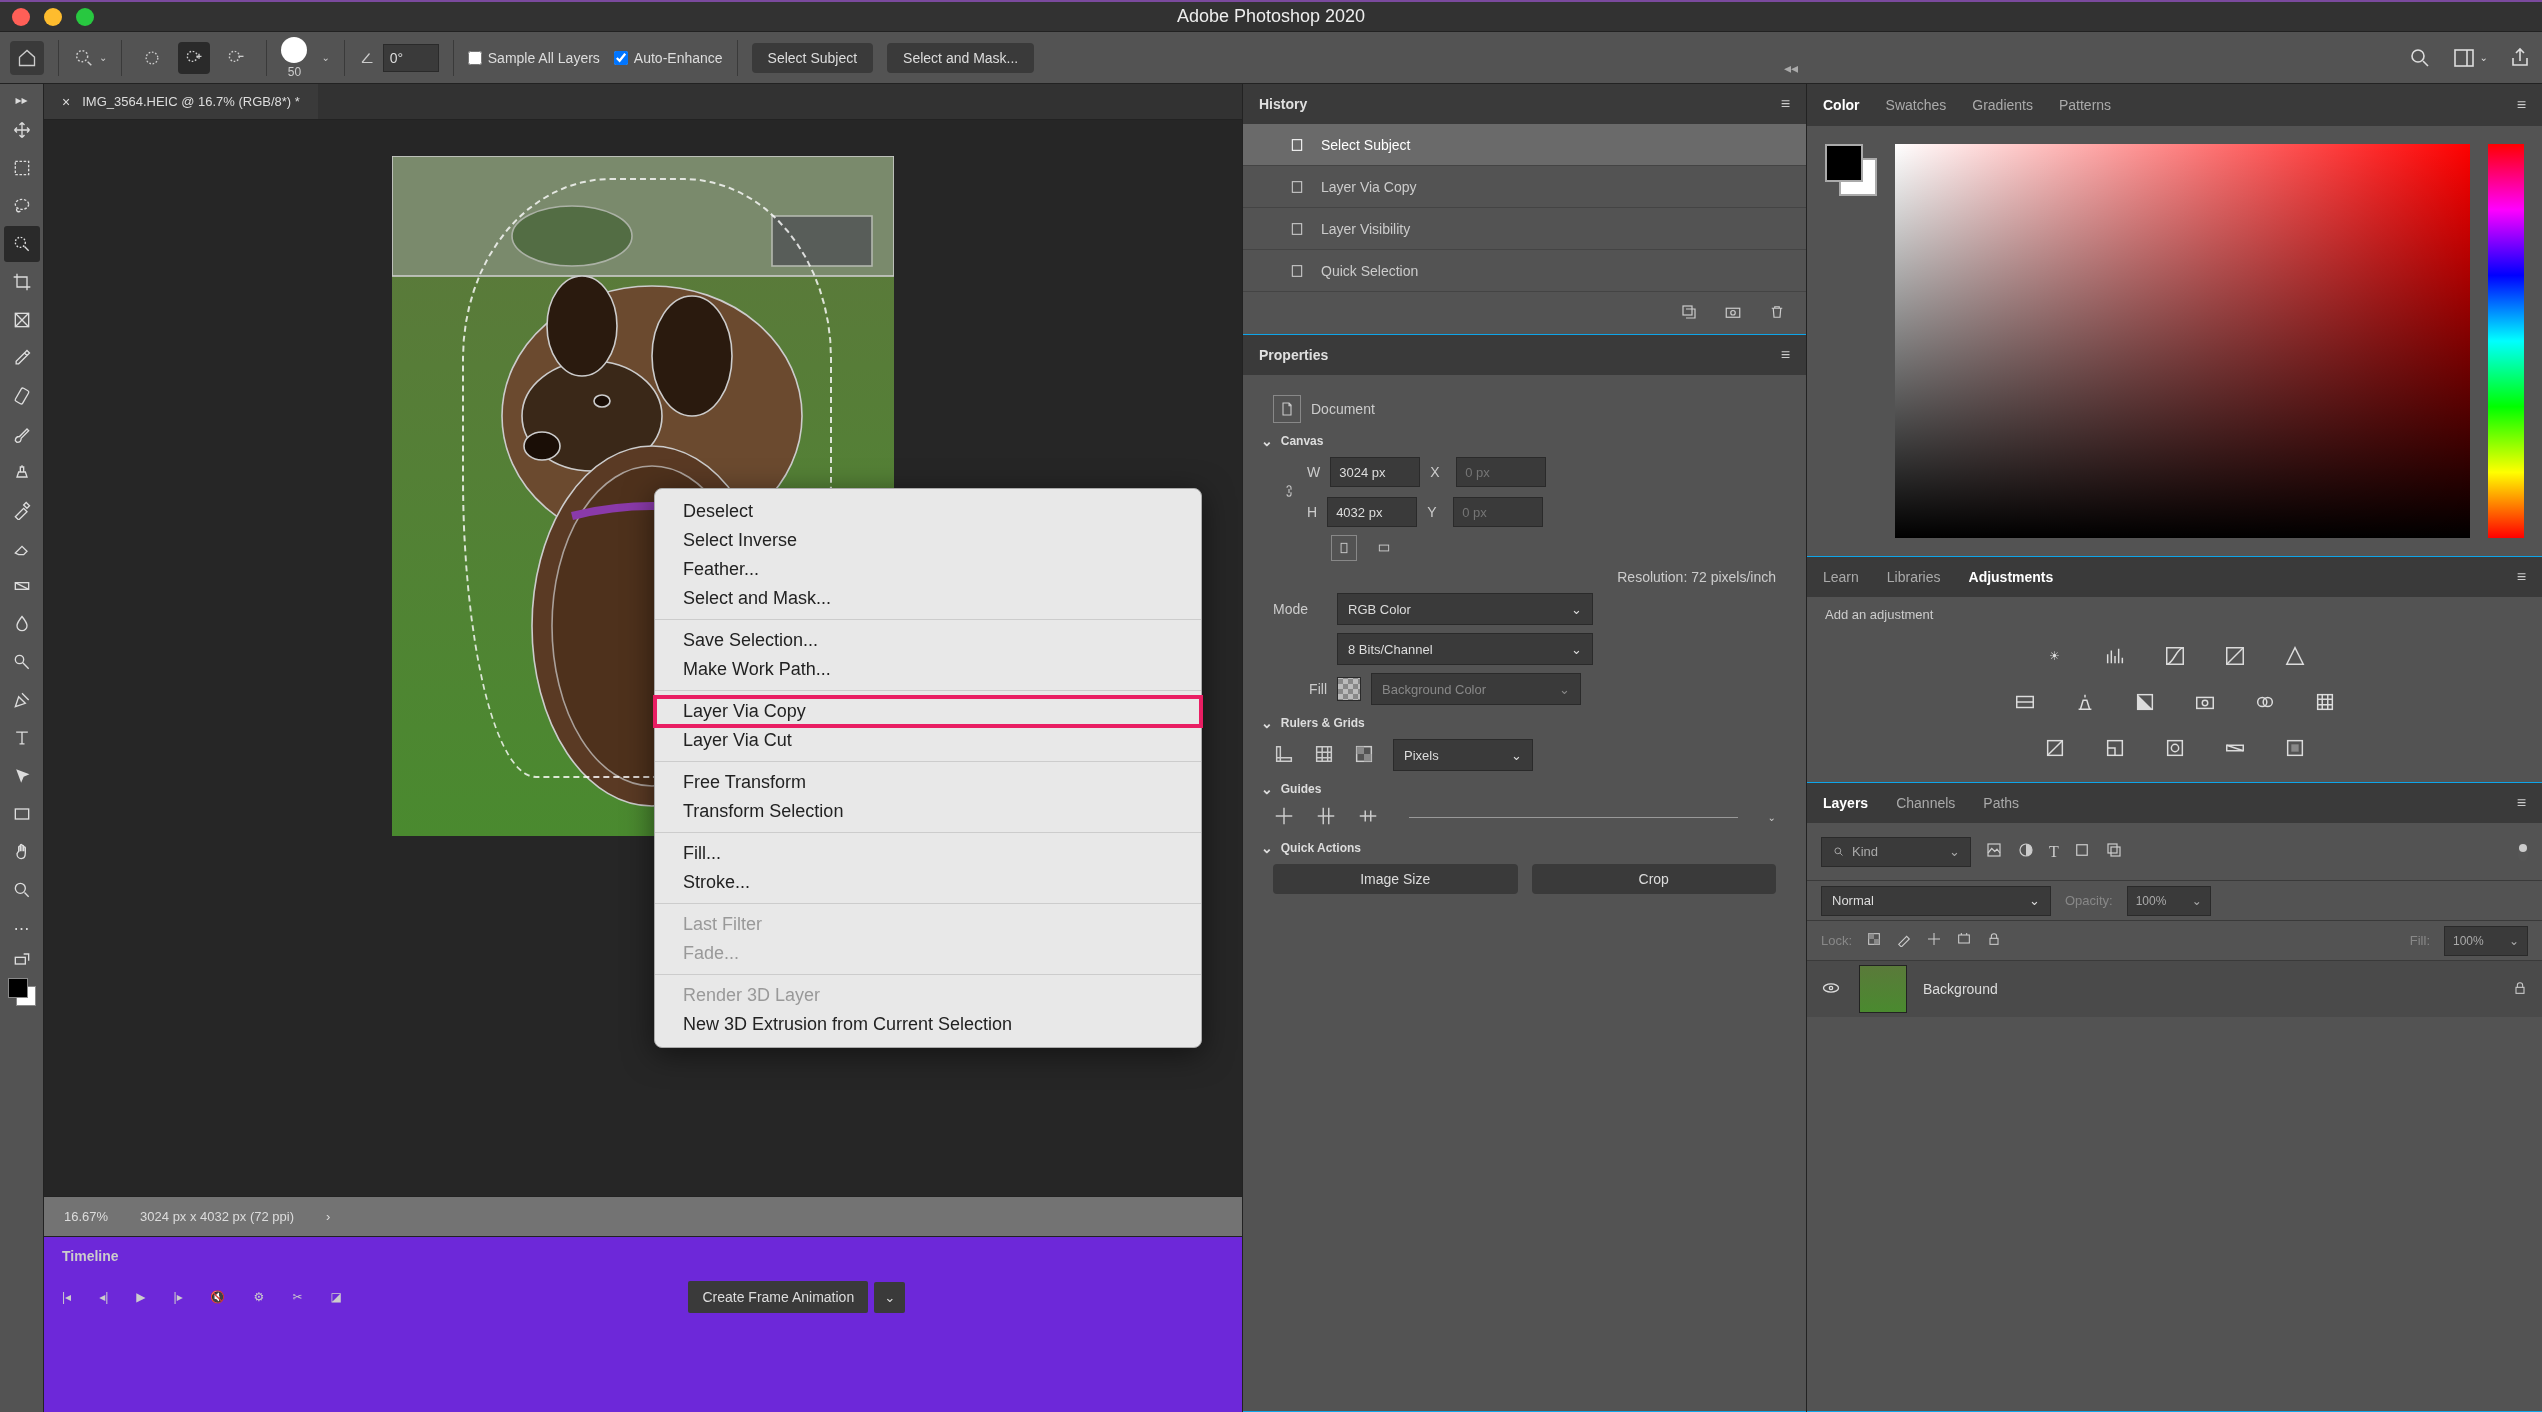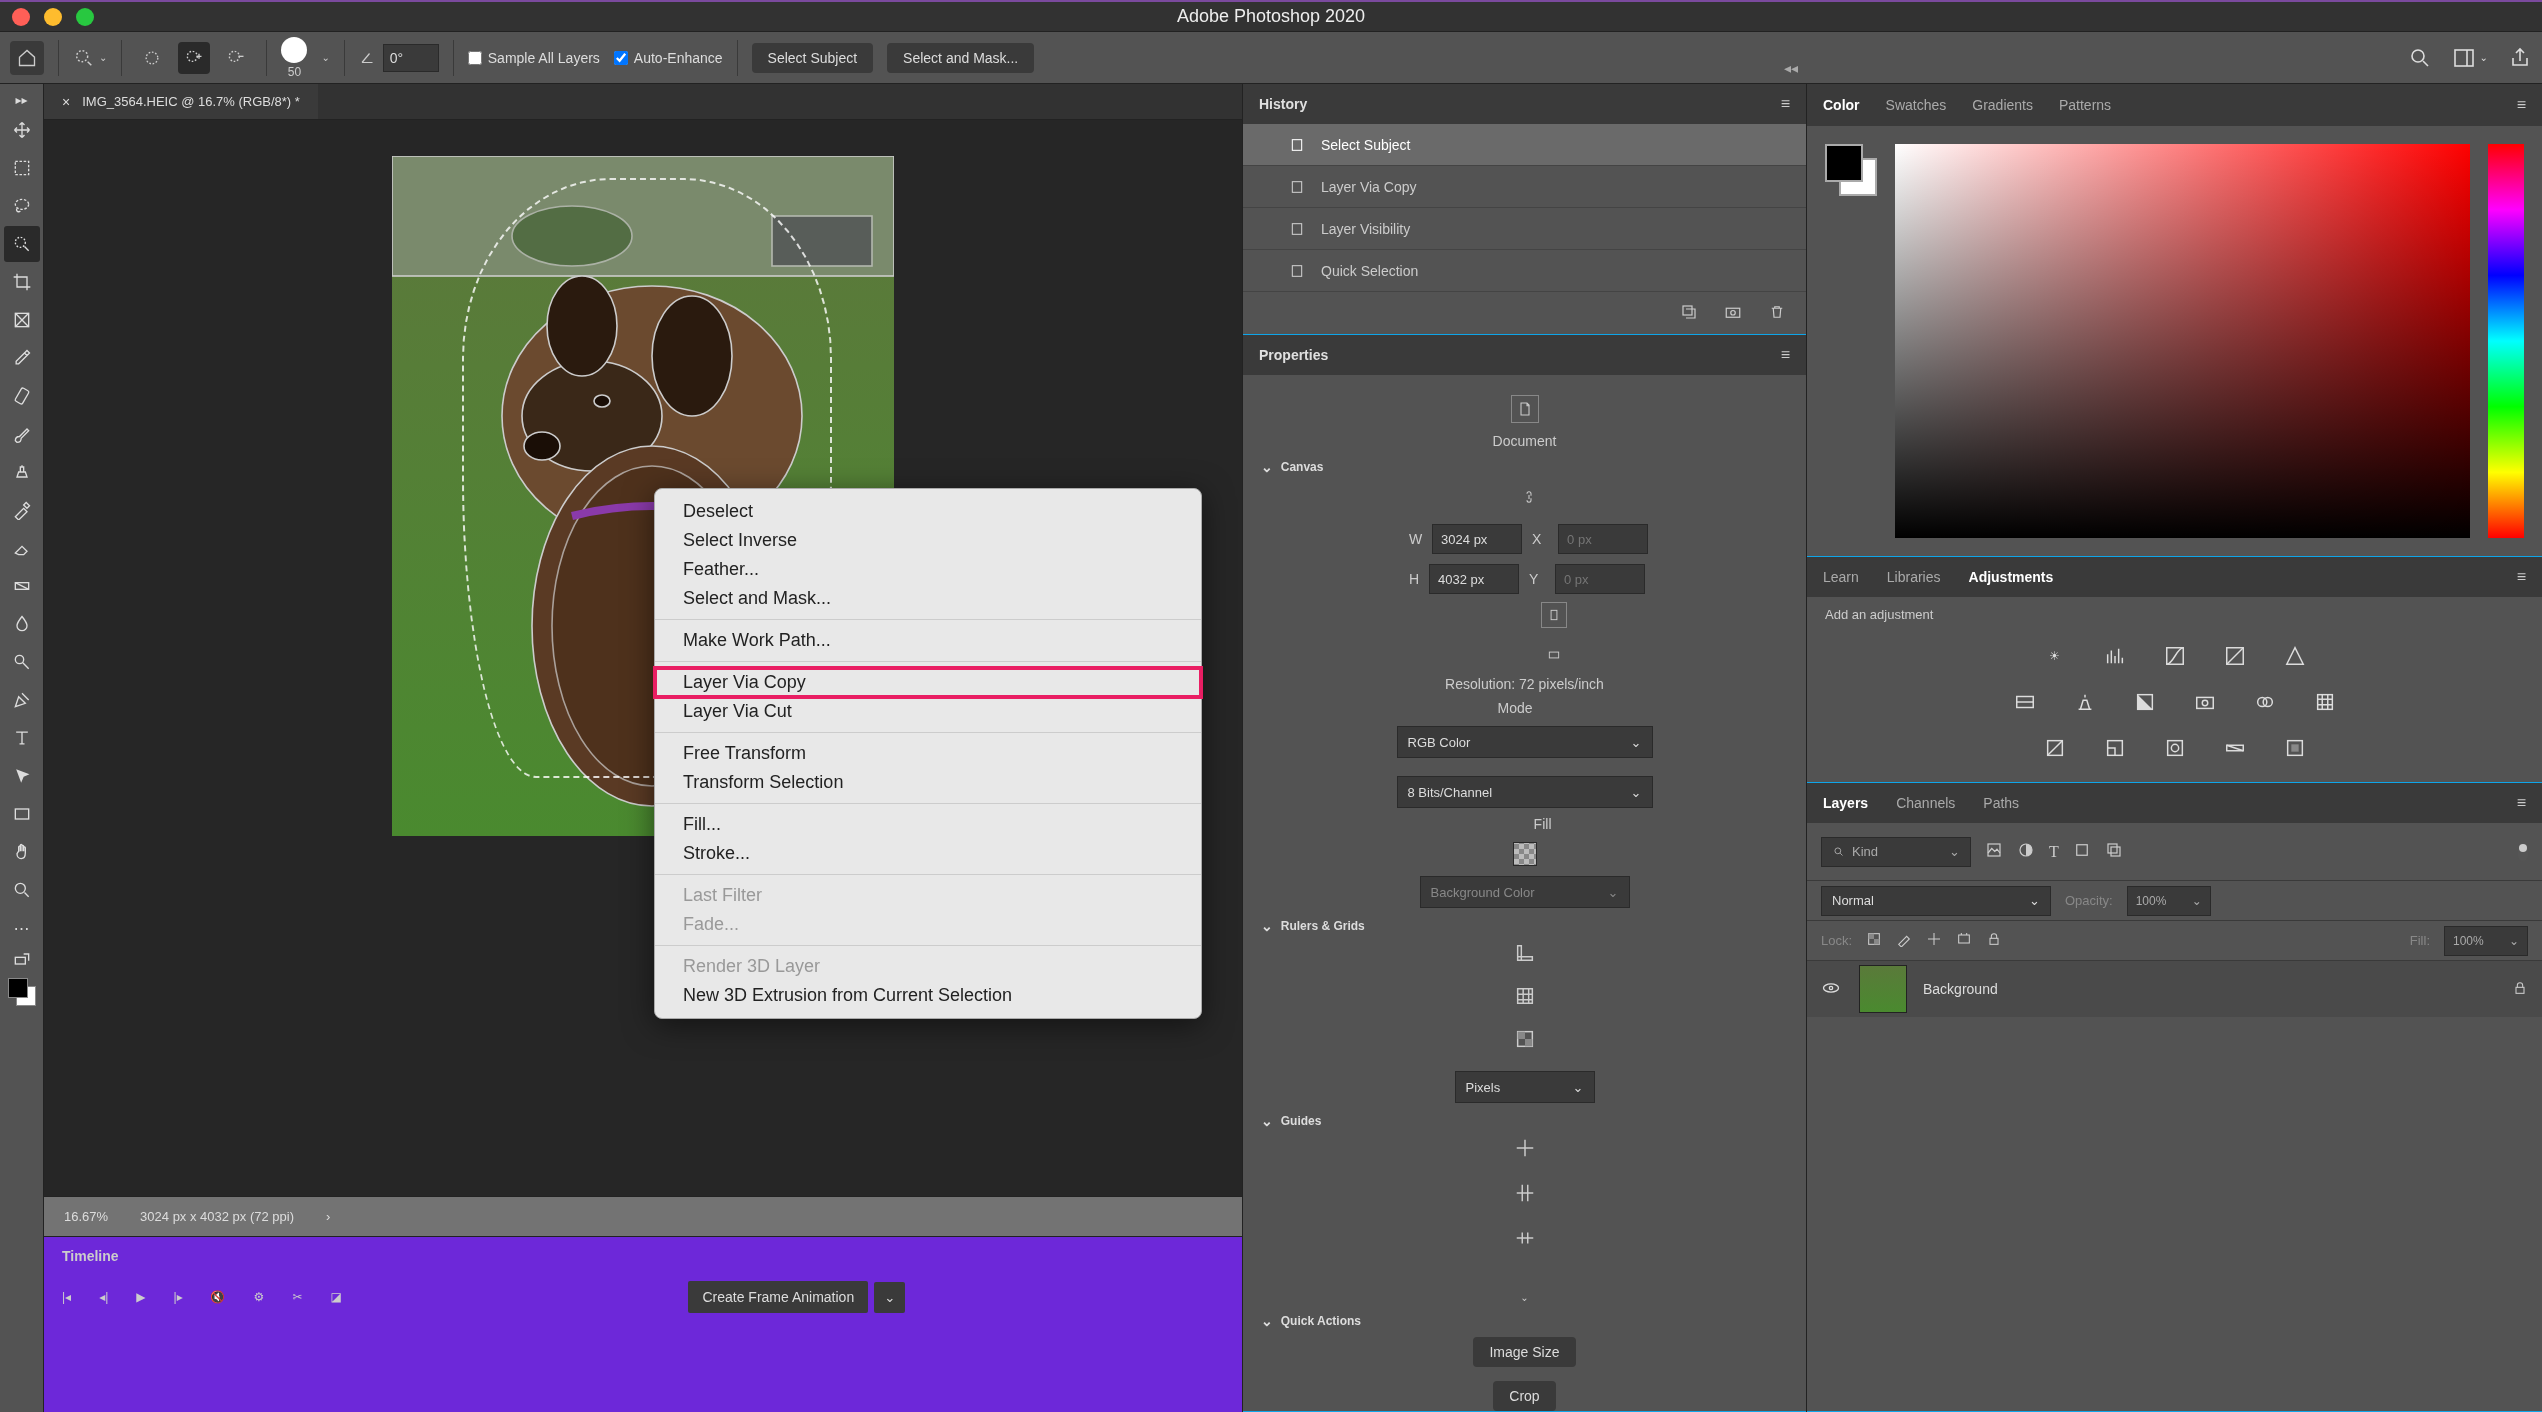--- a/index.html
+++ b/index.html
@@ -67,21 +67,21 @@
 .panel-header { height:40px; display:flex; align-items:center; justify-content:space-between; padding:0 16px; background:#3a3a3a; }
 .panel-title { font-size:14px; color:#e0e0e0; font-weight:600; }
 .panel-menu { color:#ccc; cursor:pointer; font-size:16px; }
 .history-list { max-height: 168px; overflow:hidden; }
 .history-item { height:42px; display:flex; align-items:center; padding:0 12px; gap:14px; font-size:14px; border-bottom:1px solid #444; }
 .history-item.selected { background:#6a6a6a; color:#fff; }
 .history-item .hicon { width:20px; height:20px; display:flex; align-items:center; justify-content:center; }
 .history-footer { height:42px; display:flex; align-items:center; justify-content:flex-end; gap:26px; padding:0 20px; color:#ccc; }
 
 .prop-body { padding:12px 18px; }
-.prop-row { display:flex; align-items:center; gap:10px; margin:8px 12px; font-size:14px;flex-direction:column; }
+.prop-row { display:flex; align-items:center; gap:10px; margin:8px 12px; font-size:14px; }
 .prop-input { width:90px; height:30px; background:#3a3a3a; border:1px solid #2a2a2a; color:#ddd; padding:0 8px; font-size:13px; }
 .prop-select { width:256px; height:32px; background:#3a3a3a; border:1px solid #2a2a2a; color:#ddd; padding:0 10px; font-size:13px; display:flex; align-items:center; justify-content:space-between; }
 .section-head { display:flex; align-items:center; gap:8px; font-weight:600; color:#ddd; margin-top:10px; cursor:pointer; }
 .section-head::before { content:"⌄"; font-size:14px; }
 
 
 .far-col { width:736px; background:#535353; border-left:1px solid #222; display:flex; flex-direction:column; }
 .color-tabs { height:42px; display:flex; align-items:center; padding:0 16px; gap:26px; background:#3a3a3a; }
 .color-tab { font-size:14px; color:#aaa; cursor:pointer; }
 .color-tab.active { color:#fff; font-weight:600; }
@@ -789,20 +789,21 @@
   </div>
 
 </div>
 
 <div class="context-menu" id="context-menu">
     <div class="ctx-item">Deselect</div>
     <div class="ctx-item">Select Inverse</div>
     <div class="ctx-item">Feather...</div>
     <div class="ctx-item">Select and Mask...</div>
     <div class="ctx-sep"></div>
+    <div class="ctx-item">Save Selection...</div>
     <div class="ctx-item">Make Work Path...</div>
     <div class="ctx-sep"></div>
     <div class="ctx-item highlight">Layer Via Copy</div>
     <div class="ctx-item">Layer Via Cut</div>
     <div class="ctx-sep"></div>
     <div class="ctx-item">Free Transform</div>
     <div class="ctx-item">Transform Selection</div>
     <div class="ctx-sep"></div>
     <div class="ctx-item">Fill...</div>
     <div class="ctx-item">Stroke...</div>

